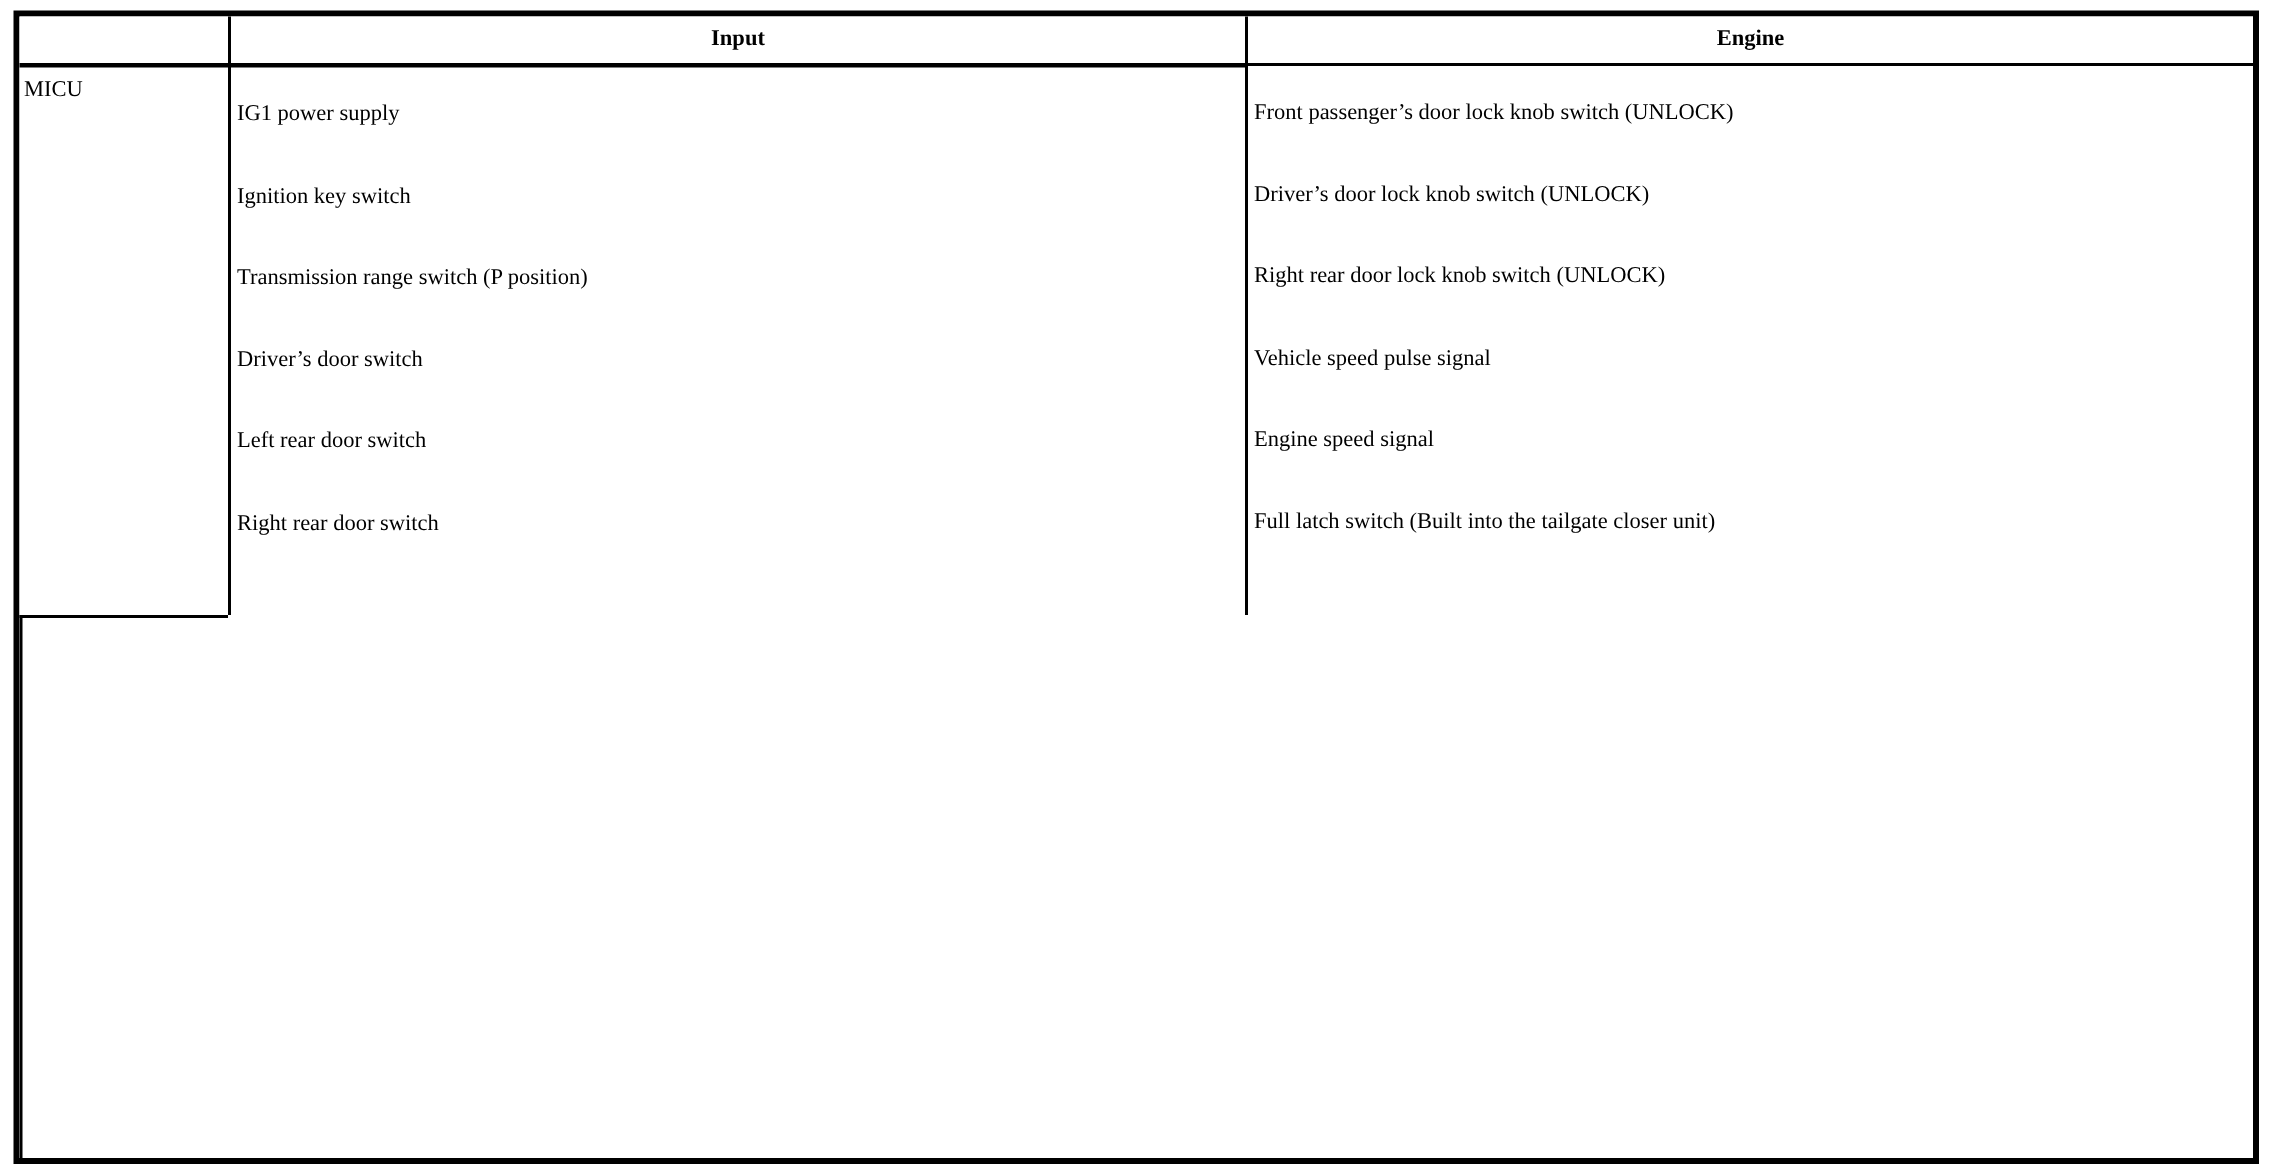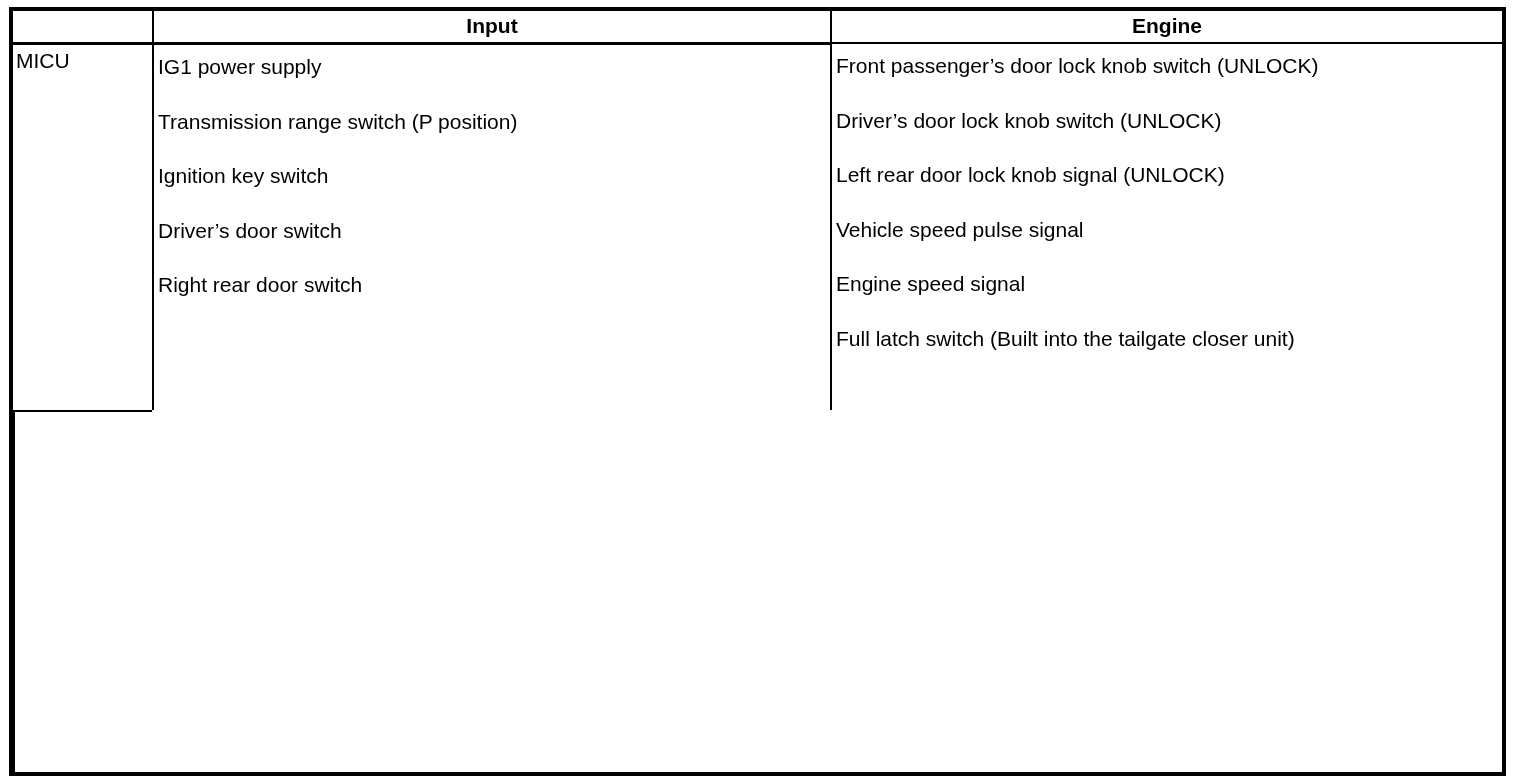--- a/index.html
+++ b/index.html
@@ -21,21 +21,22 @@
     top: 7px;
     width: 1497px;
     height: 769px;
     box-sizing: border-box;
     border: 4px solid #000000;
     background: #ffffff;
     display: grid;
     grid-template-columns: 139px 678px 1fr;
     grid-template-rows: 31px 368px 1fr;
     color: #000000;
-    font-size: 21px;
+    font-size: 15px;
+    font-family: Liberation Serif, serif;
   }
   .cell {
     box-sizing: border-box;
     overflow: hidden;
     background: #ffffff;
   }
   .col-2, .col-3 { border-left: 2px solid #000000; }
   .row-2 { border-top: 3px solid #000000; }
   .row-3 { border-top: 2px solid #000000; }
   .header-cell {
@@ -43,21 +44,21 @@
     text-align: center;
     line-height: 30px;
     white-space: nowrap;
   }
   .label-cell {
     padding: 3px 0 16px 3px;
     line-height: 25px;
     white-space: nowrap;
   }
   .list-cell {
-    padding: 8px 0 0 4px;
+    padding: 18px 0 0 4px;
   }
   .cell-item {
     line-height: 27.3px;
     margin-bottom: 27.3px;
     white-space: nowrap;
   }
   .cell-item:last-child { margin-bottom: 0; }
 </style>
 </head>
 <body>
@@ -65,30 +66,31 @@
 <div class="page">
   <div class="sys-table">
 
     <div class="cell header-cell col-1 row-1"></div>
     <div class="cell header-cell col-2 row-1">Input</div>
     <div class="cell header-cell col-3 row-1">Engine</div>
 
     <div class="cell label-cell col-1 row-2">MICU</div>
     <div class="cell list-cell col-2 row-2">
         <div class="cell-item">IG1 power supply</div>
+        <div class="cell-item">Ignition key switch</div>
         <div class="cell-item">Transmission range switch (P position)</div>
-        <div class="cell-item">Ignition key switch</div>
         <div class="cell-item">Driver’s door switch</div>
+        <div class="cell-item">Left rear door switch</div>
         <div class="cell-item">Right rear door switch</div>
       </div>
 
     <div class="cell list-cell col-2 row-3">
         <div class="cell-item">Front passenger’s door lock knob switch (UNLOCK)</div>
         <div class="cell-item">Driver’s door lock knob switch (UNLOCK)</div>
-        <div class="cell-item">Left rear door lock knob signal (UNLOCK)</div>
+        <div class="cell-item">Right rear door lock knob switch (UNLOCK)</div>
         <div class="cell-item">Vehicle speed pulse signal</div>
         <div class="cell-item">Engine speed signal</div>
         <div class="cell-item">Full latch switch (Built into the tailgate closer unit)</div>
       </div>
     <div class="cell list-cell col-3 row-3"></div>
 
   </div>
 </div>
 
 </body></html>

